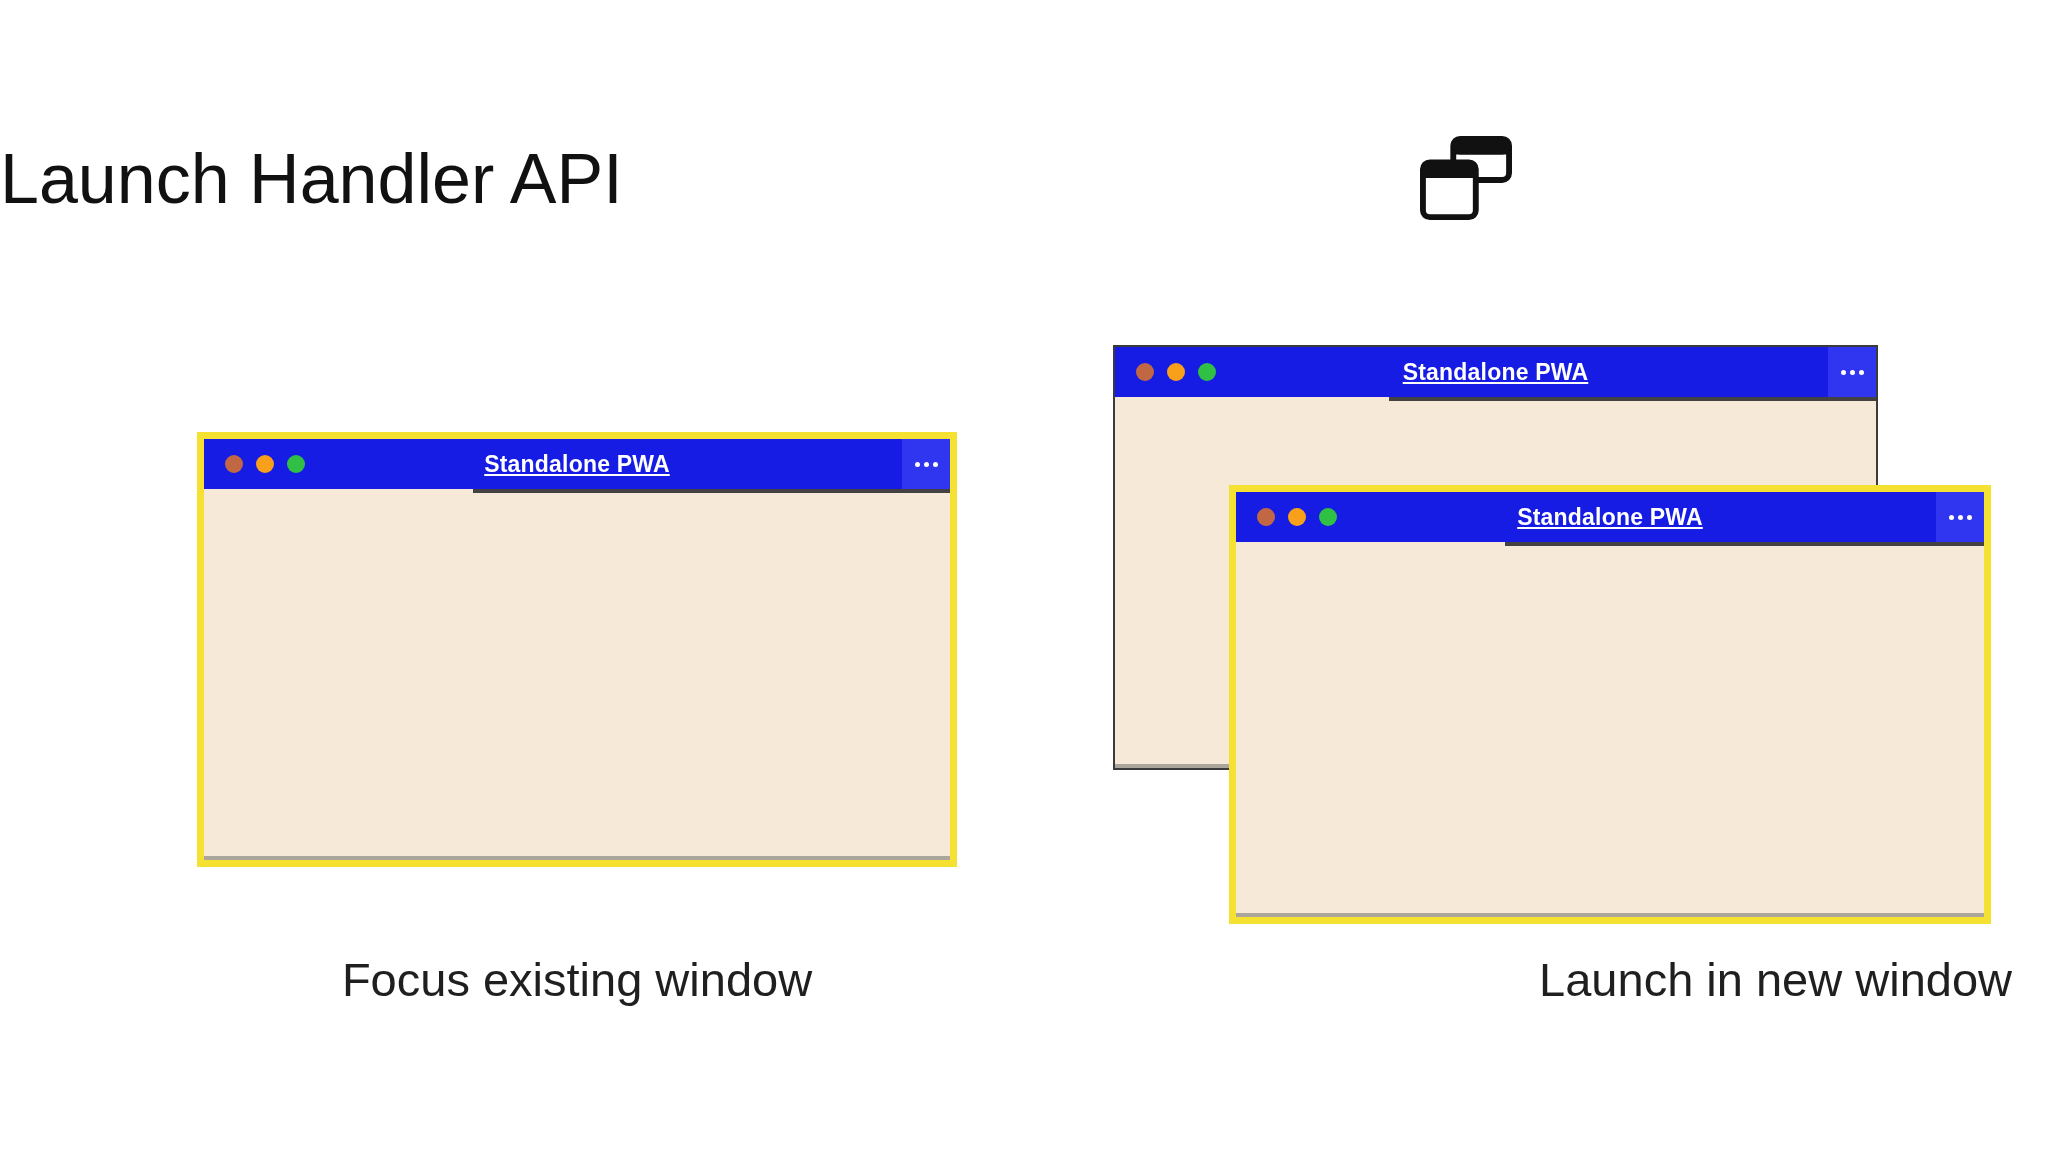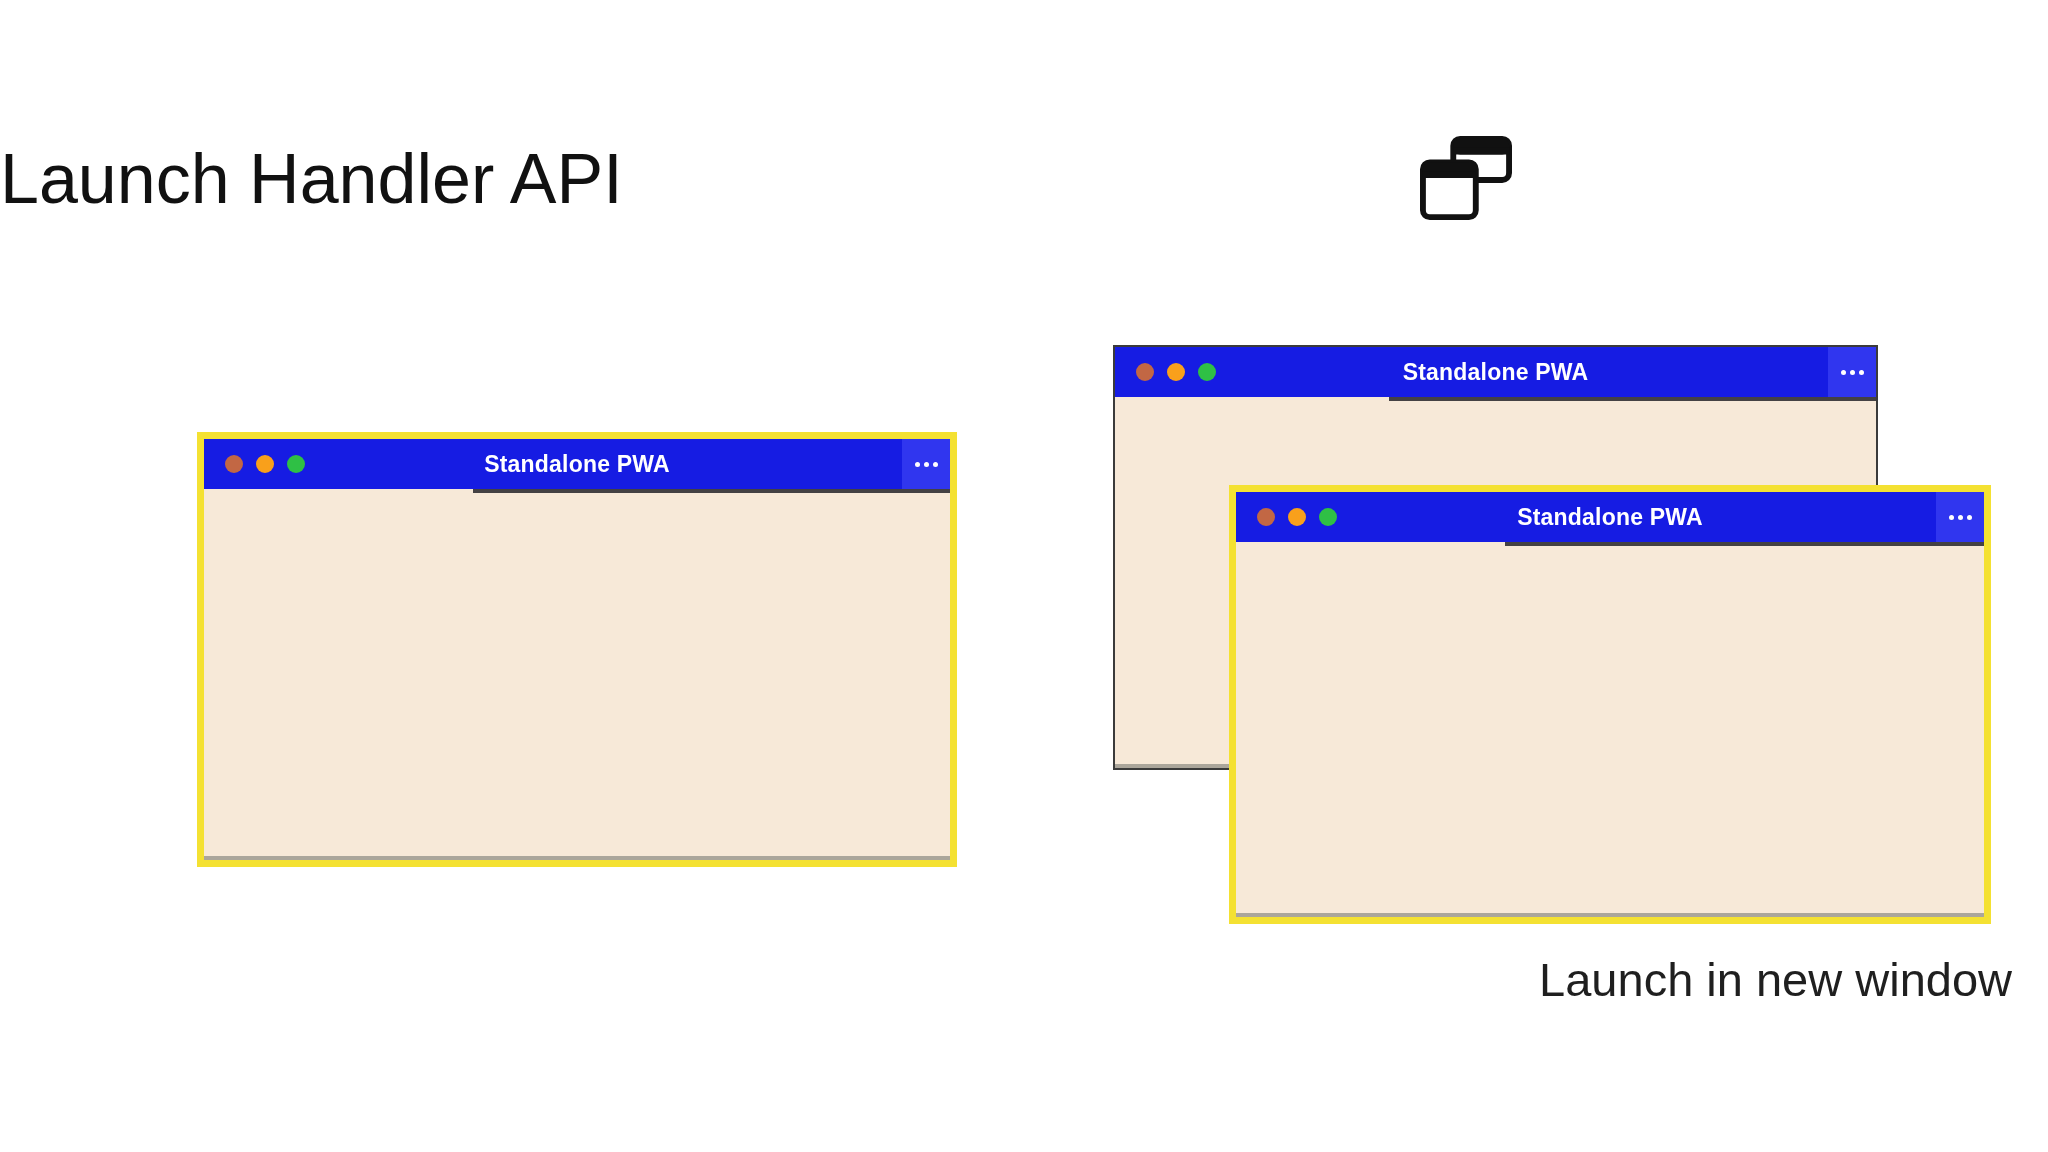--- a/index.html
+++ b/index.html
@@ -27,21 +27,21 @@
   .traffic-lights{
     position:absolute;left:21px;top:0;height:50px;display:flex;align-items:center;gap:13px;
   }
   .tl-dot{width:18px;height:18px;border-radius:50%;display:block;}
   .tl-0{background:var(--tl-0,#c26744);}
   .tl-1{background:var(--tl-1,#f9a01b);}
   .tl-2{background:var(--tl-2,#2fc045);}
   .win-title{
     position:absolute;left:0;right:0;top:0;height:50px;
     display:flex;align-items:center;justify-content:center;
-    color:#fff;font-size:23px;font-weight:600;letter-spacing:.2px;
+    color:#fff;font-size:23px;font-weight:600;letter-spacing:.2px;text-decoration:underline;
   }
   .menu-block{
     position:absolute;right:0;top:0;bottom:0;width:48px;
     background:var(--menu-block-blue,#3036ef);
     display:flex;align-items:center;justify-content:center;gap:4px;
   }
   .mdot{width:5px;height:5px;border-radius:50%;background:#fff;display:block;}
   .bar-underline{
     position:absolute;top:50px;left:36%;right:0;height:4px;
     background:rgba(28,28,34,.82);z-index:2;
@@ -129,15 +129,16 @@
       <div class="menu-block">
         <span class="mdot"></span>
           <span class="mdot"></span>
           <span class="mdot"></span>
       </div>
       <div class="bar-underline"></div>
     </div>
     <div class="win-content"></div>
   </div>
 
+  <div class="caption left">Focus existing window</div>
   <div class="caption right">Launch in new window</div>
 
 </div>
 
 </body></html>

